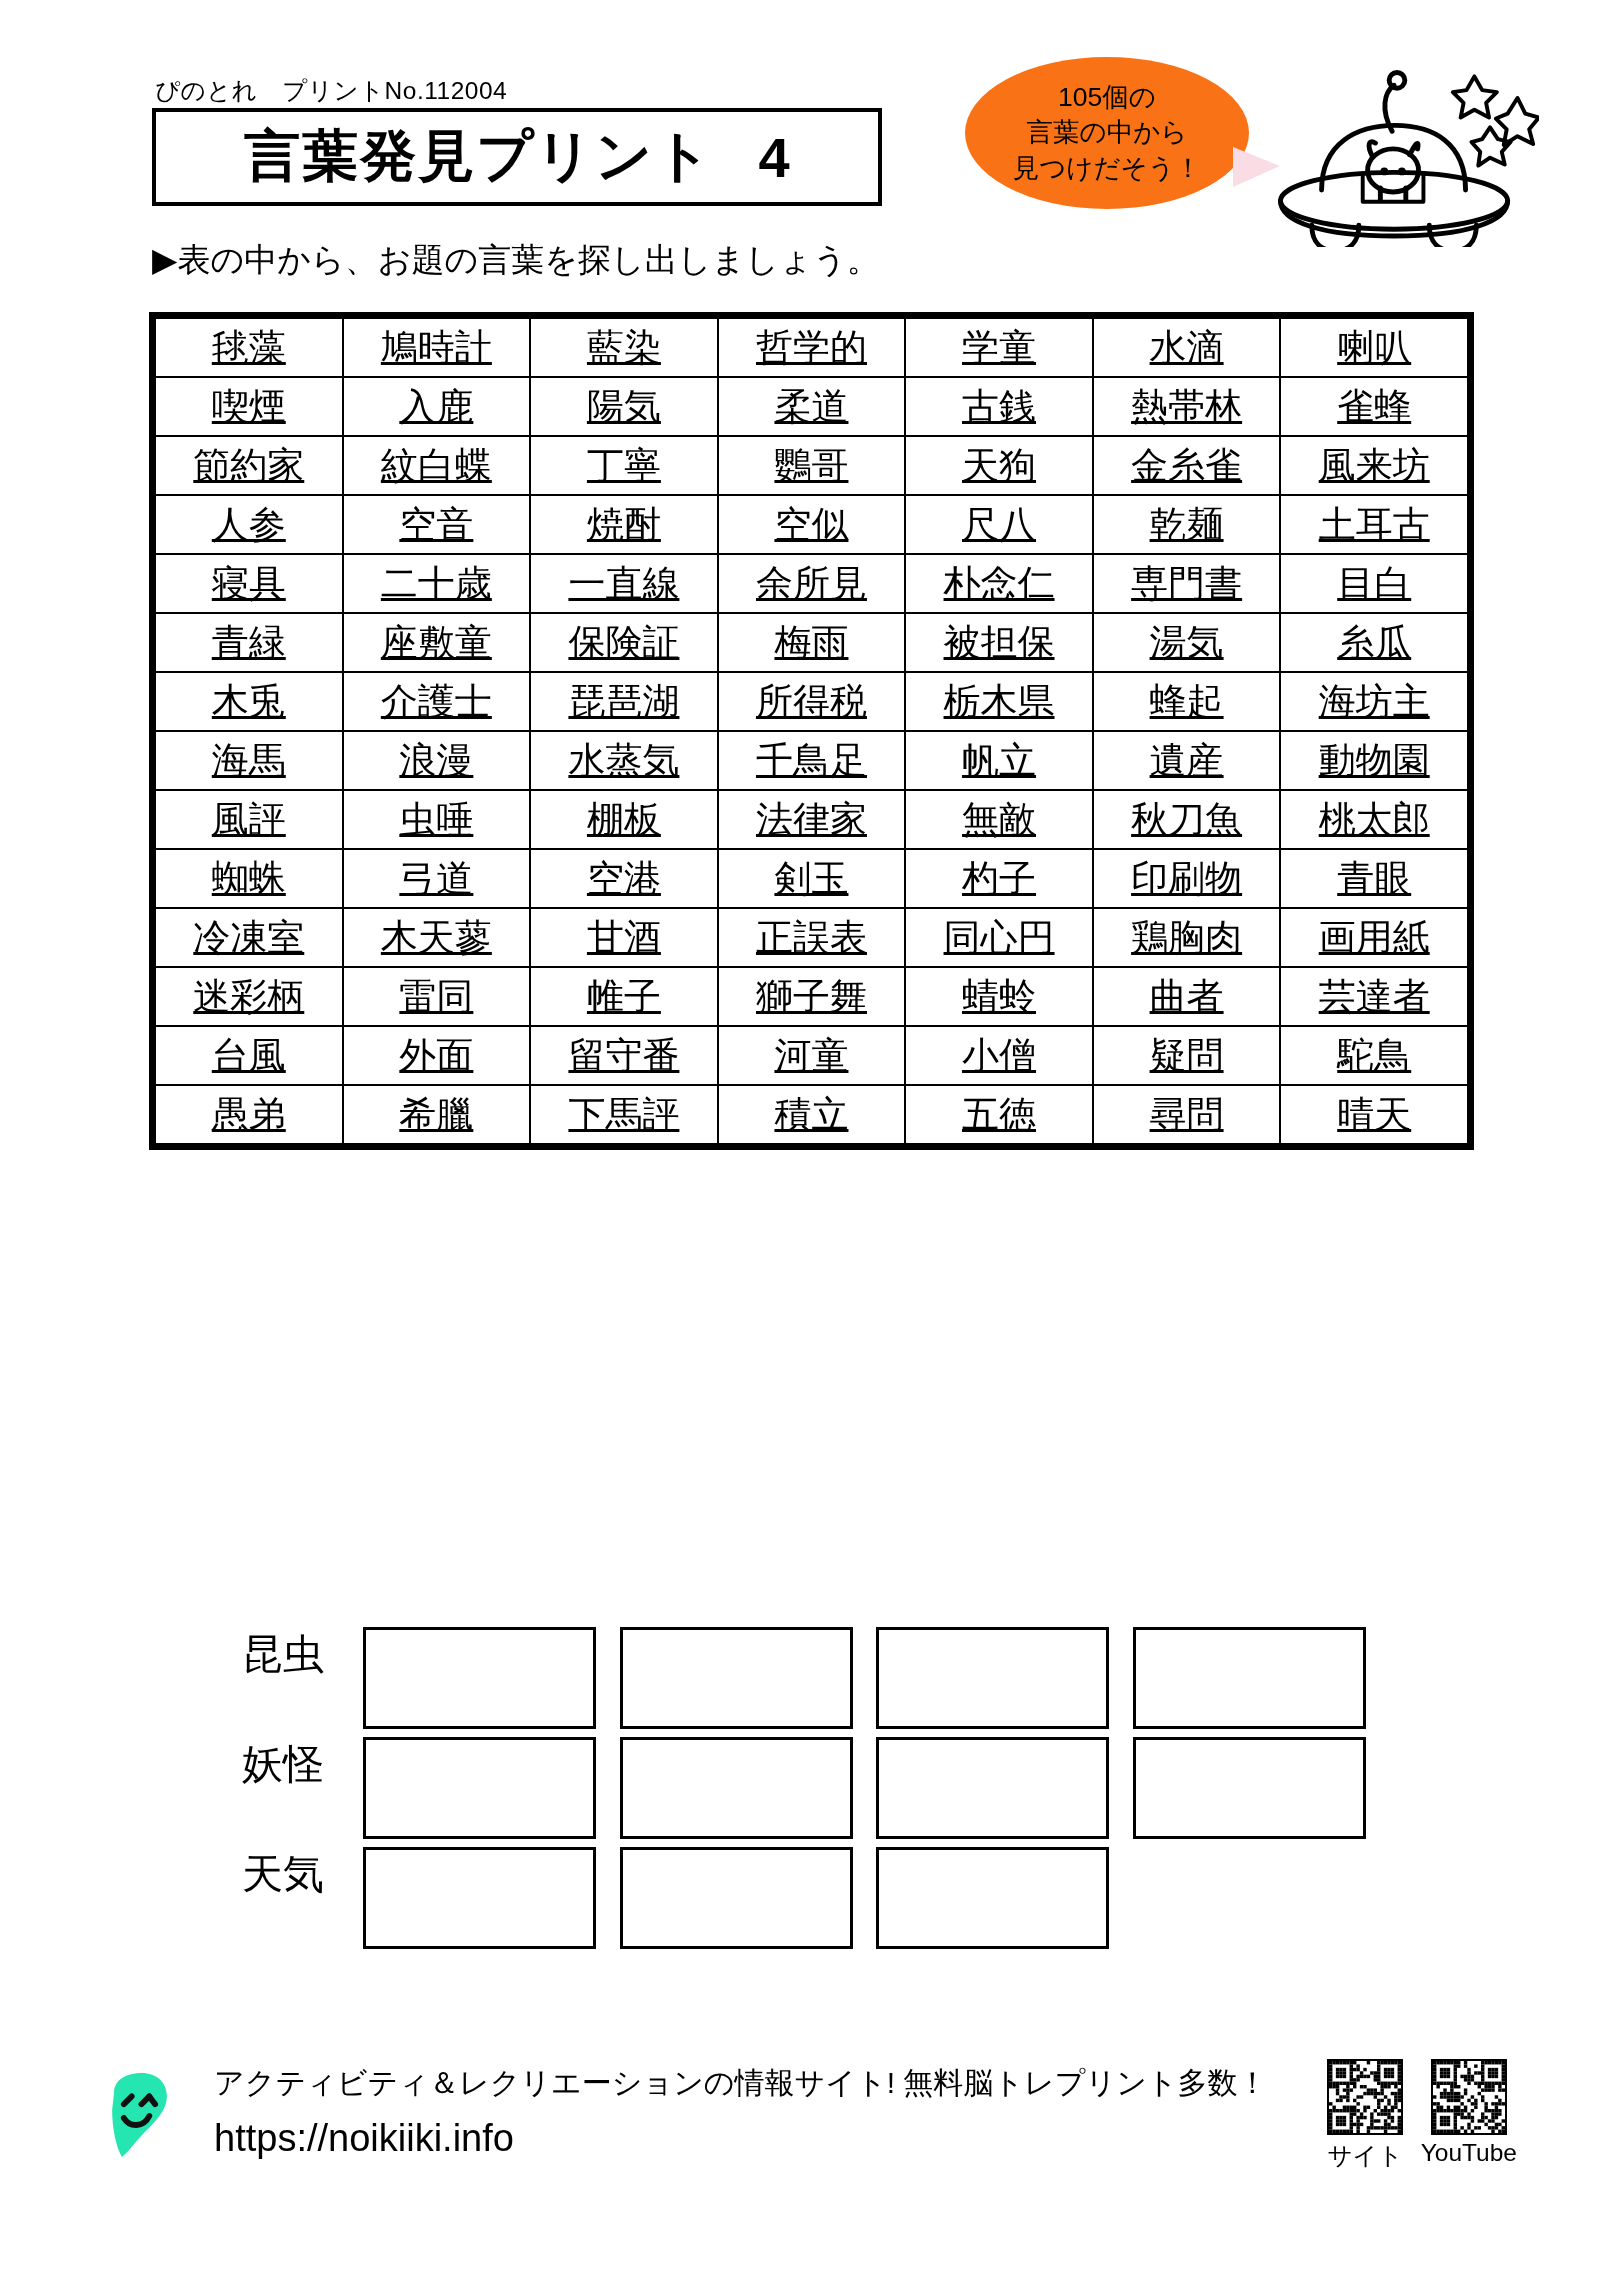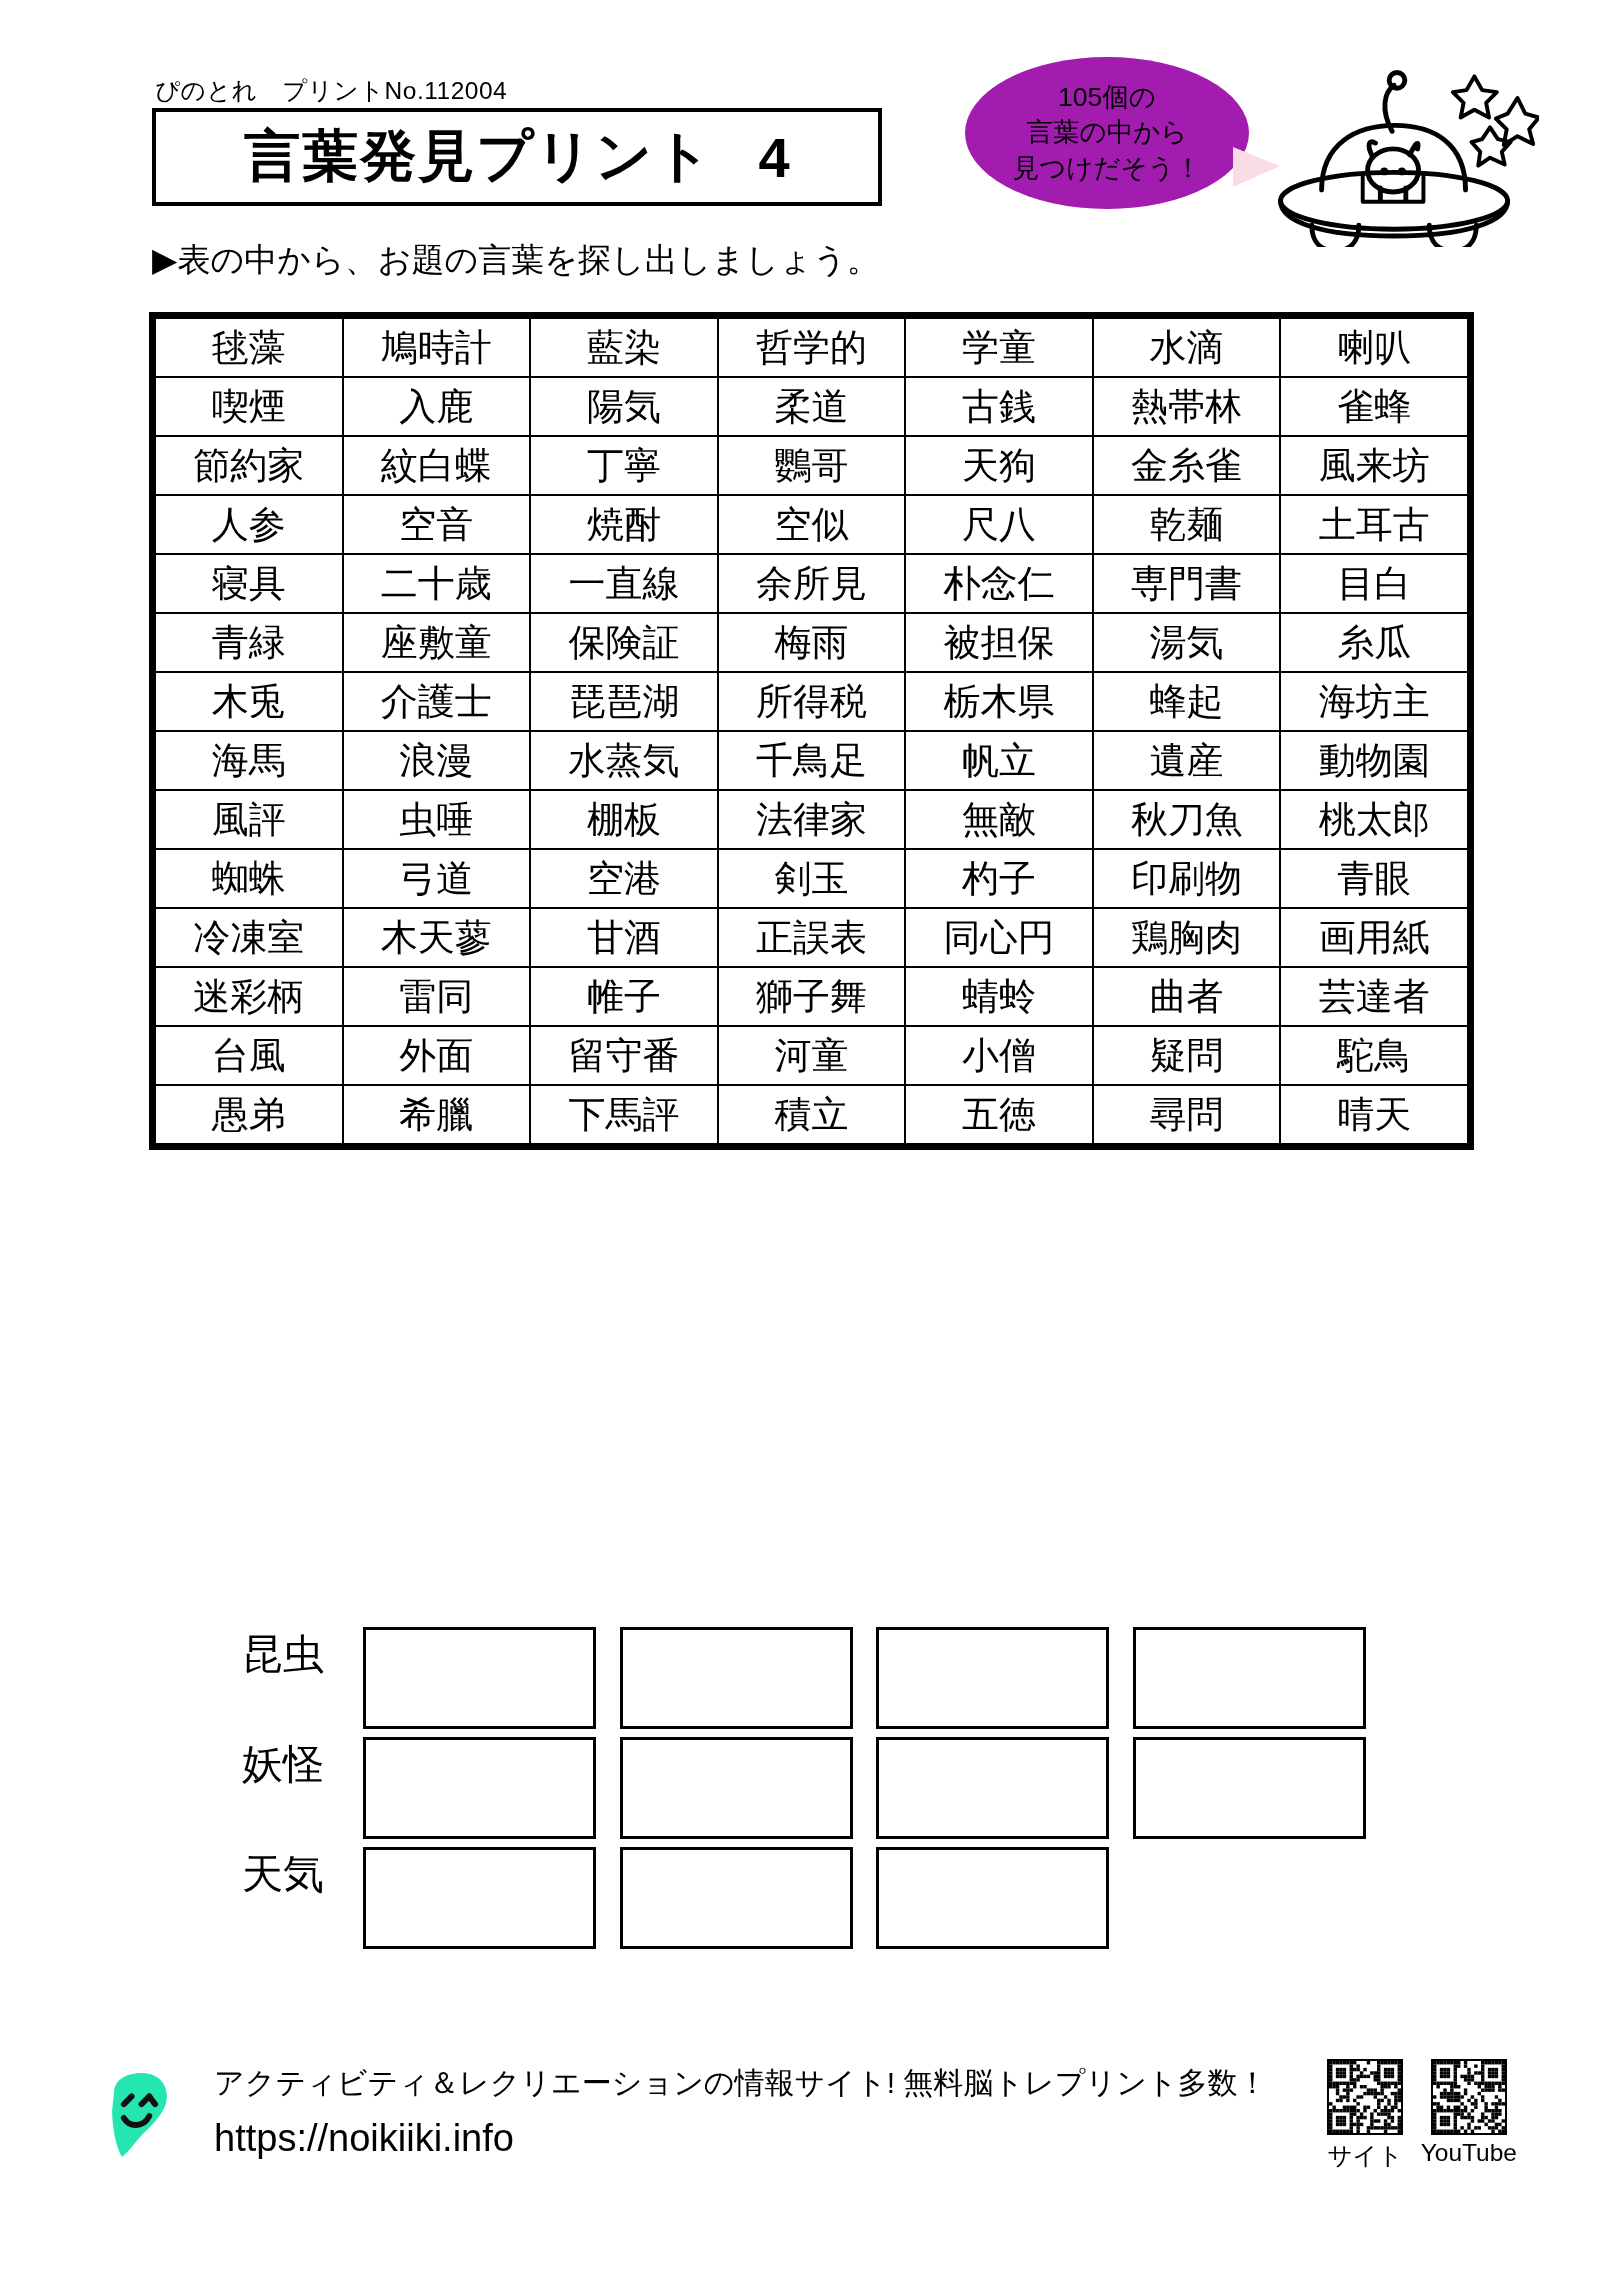--- a/index.html
+++ b/index.html
@@ -50,21 +50,21 @@
     margin-left: 45px;
   }
 
   
   .bubble {
     position: absolute;
     left: 965px;
     top: 57px;
     width: 284px;
     height: 152px;
-    background: #a21caf;
+    background: #f97316;
     border-radius: 50% / 50%;
     display: flex;
     flex-direction: column;
     align-items: center;
     justify-content: center;
     line-height: 1.34;
   }
   .bubble span {
     font-size: 26.5px;
     white-space: nowrap;
@@ -106,20 +106,21 @@
     width: 1325px;
     border: 5.9px solid #000;
     box-sizing: border-box;
     background: #000;
   }
   table.word-grid {
     border-collapse: collapse;
     width: 100%;
     background: #fff;
     table-layout: fixed;
+    text-decoration: underline;
   }
   table.word-grid td {
     border: 2px solid #000;
     height: 57px;
     text-align: center;
     vertical-align: middle;
     font-size: 37px;
     padding: 0 2px;
     white-space: nowrap;
     letter-spacing: 0px;

